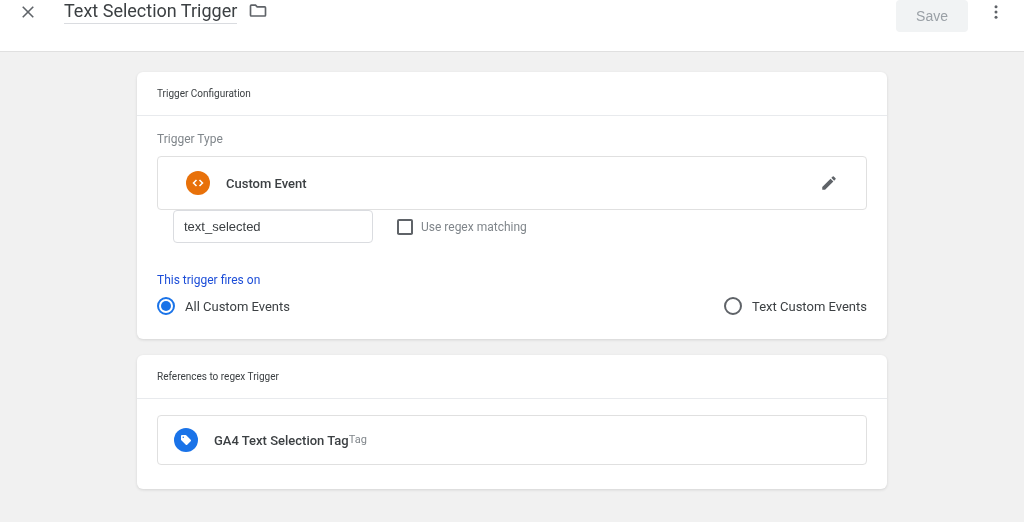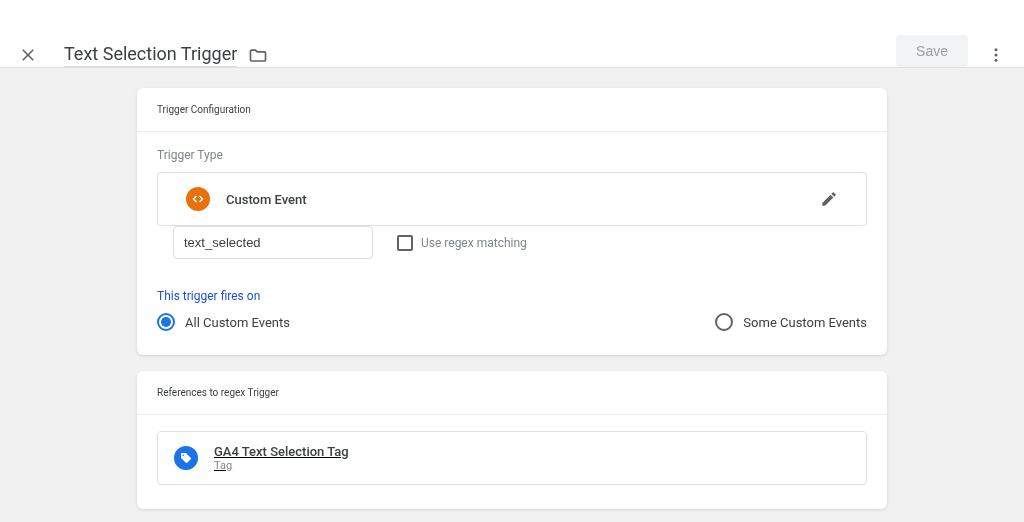--- a/index.html
+++ b/index.html
@@ -9,23 +9,23 @@
     }
     body {
       font-family: Roboto, "Helvetica Neue", Arial, sans-serif;
       background: #f1f1f1;
       width: 1024px;
       height: 522px;
       overflow: hidden;
     }
     .header {
       background: #fff;
-      height: 68px;
-      display: flex;
-      align-items: flex-end;
+      height: 52px;
+      display: flex;
+      align-items: flex-start;
       padding: 0 16px;
       border-bottom: 1px solid #e0e0e0;
     }
     .close-icon {
       width: 24px;
       height: 24px;
       cursor: pointer;
       color: #5f6368;
       display: flex;
       align-items: center;
@@ -211,22 +211,20 @@
       height: 24px;
       background: #1a73e8;
       border-radius: 50%;
       display: flex;
       align-items: center;
       justify-content: center;
       margin-right: 16px;
     }
     .reference-text {
       display: flex;
-      flex-direction: column;
-      text-decoration: underline;
     }
     .reference-title {
       font-size: 13px;
       color: #3c4043;
       font-weight: 500;
     }
     .reference-sub {
       font-size: 11px;
       color: #80868b;
     }
@@ -293,21 +291,21 @@
       <div class="section-subtitle">This trigger fires on</div>
       <div class="radio-row">
         <div class="radio-option">
           <div class="radio-outer selected">
             <div class="radio-inner"></div>
           </div>
           <div class="radio-label">All Custom Events</div>
         </div>
         <div class="radio-option">
           <div class="radio-outer"></div>
-          <div class="radio-label">Some Custom Events</div>
+          <div class="radio-label">Text Custom Events</div>
         </div>
       </div>
     </div>
   </div>
 
   <div class="card">
     <div class="card-header">References to regex Trigger</div>
     <div class="card-body">
       <div class="reference-row">
         <div class="reference-icon">

